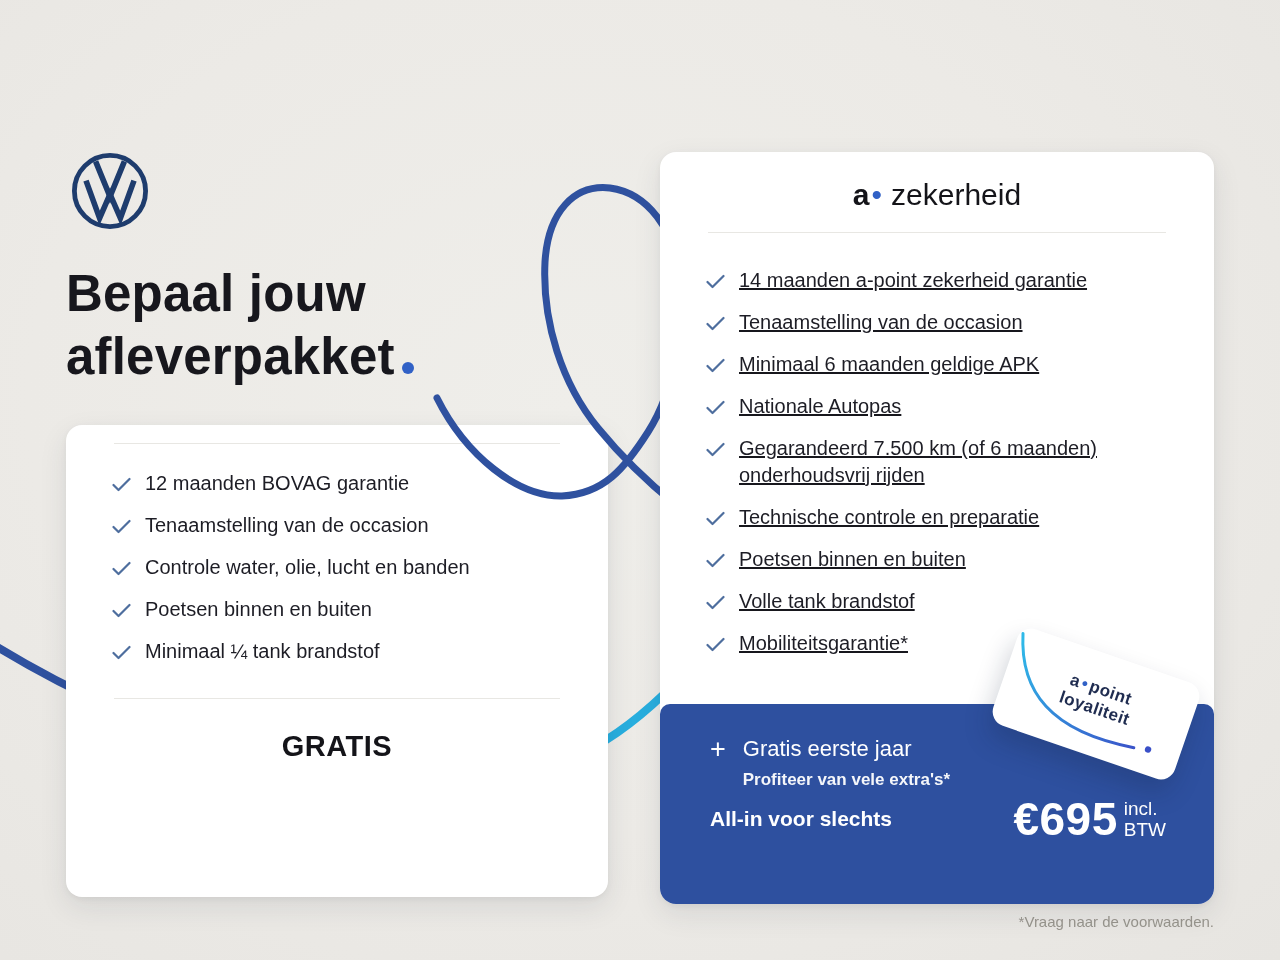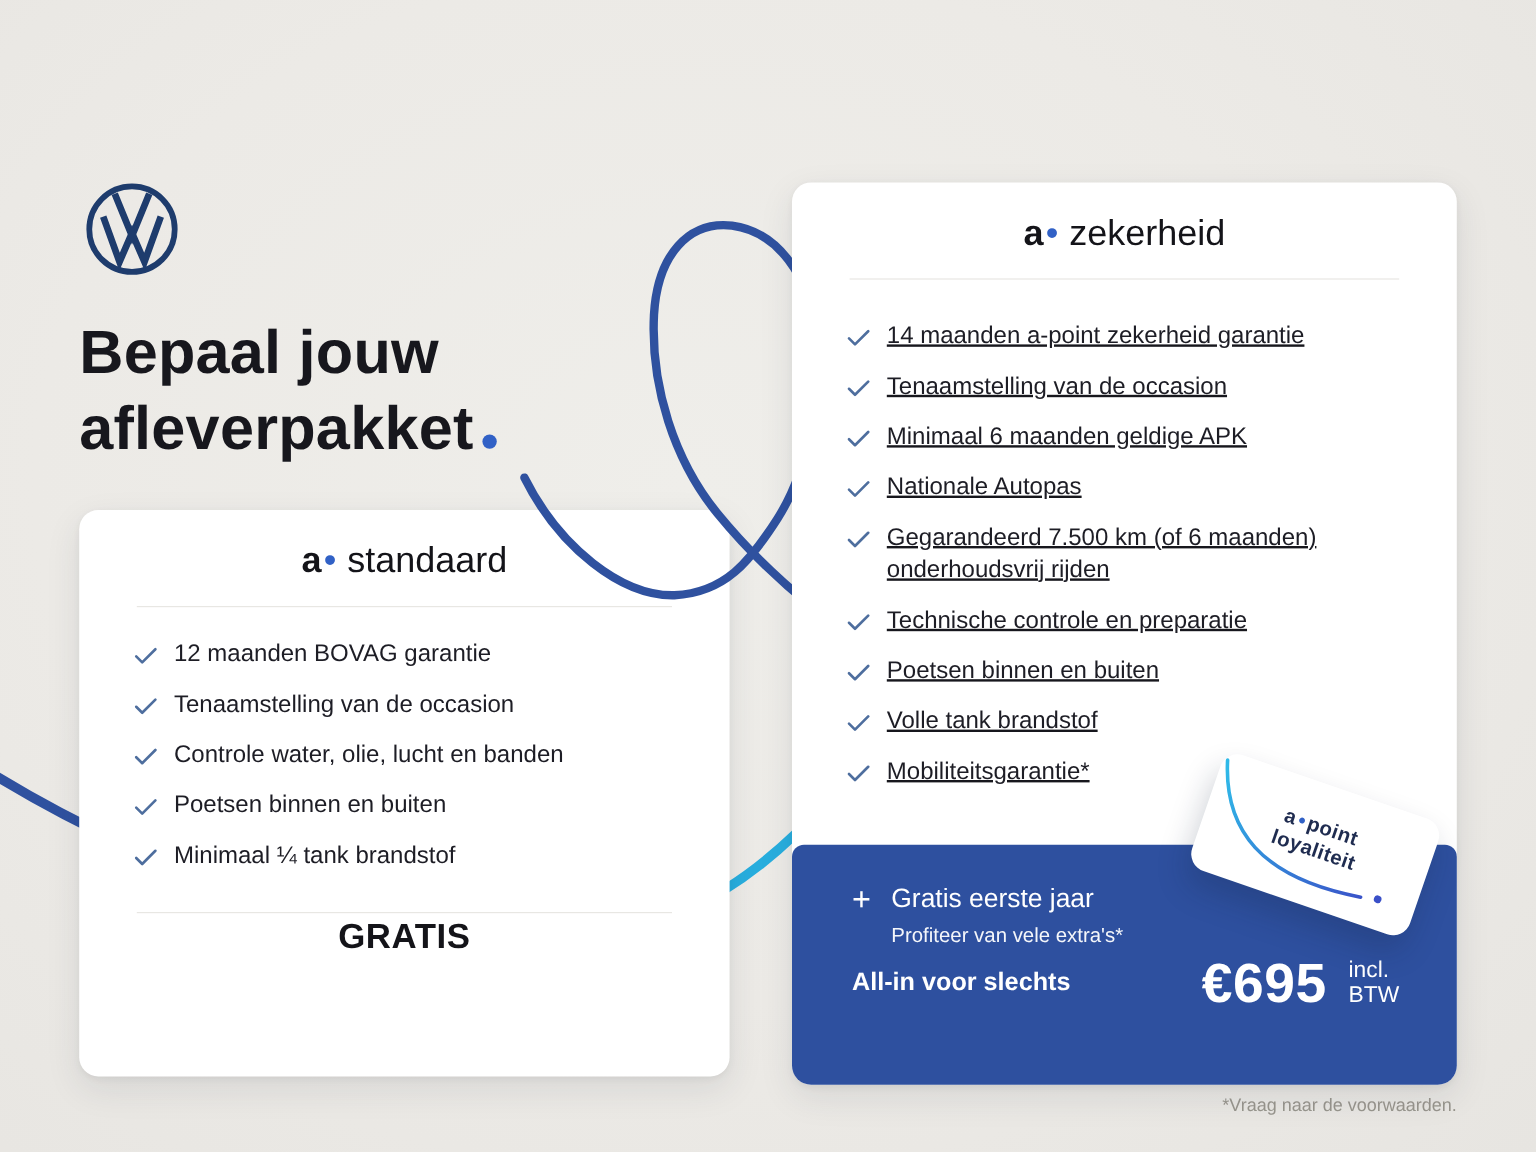--- a/index.html
+++ b/index.html
@@ -33,33 +33,33 @@
   .brand-a { font-weight:600; }
   .bullet-dot { color:#3161C6; margin:0 9px 0 2px; }
   .divider { height:1px; background:#e8e7e3; margin:18px 48px 0 48px; }
 
   ul.features { list-style:none; margin:26px 0 0 0; padding:0 46px; }
   .card-zekerheid ul.features { margin-top:34px;text-decoration:underline; }
   ul.features li { display:flex; align-items:flex-start; gap:14px; margin-bottom:15px;
     font-size:20px; line-height:27px; color:#1d1d25; }
   .check { flex:0 0 auto; margin-top:7px; }
 
-  .gratis { margin-top:4px; text-align:center; font-size:29px; font-weight:700; letter-spacing:0.5px; color:#141419; }
+  .gratis { margin-top:31px; text-align:center; font-size:29px; font-weight:700; letter-spacing:0.5px; color:#141419; }
 
   
   .blue-panel { margin-top:auto; height:200px; border-radius:10px 10px 16px 16px;
     background:#2E509F; color:#ffffff; padding:30px 48px 0 50px; }
   .promo-row { display:flex; gap:17px; }
   .plus-sign { font-size:27px; line-height:30px; font-weight:400; }
   .promo-line { font-size:22px; line-height:29px; font-weight:500; }
   .promo-note { font-size:17px; font-weight:400; margin-left:4px; }
-  .promo-sub { font-size:17px; line-height:22px; margin-top:6px; opacity:0.95; font-weight:400; }
+  .promo-sub { font-size:17px; line-height:22px; margin-top:6px; opacity:0.95; font-weight:700; }
   .price-row { display:flex; justify-content:space-between; align-items:center; margin-top:4px; }
   .price-label { font-size:21px; font-weight:600; }
-  .price-group { display:flex; align-items:center; gap:18px; }
+  .price-group { display:flex; align-items:center; gap:6px; }
   .price-amount { font-size:46px; line-height:48px; font-weight:700; letter-spacing:0.5px; }
   .price-suffix { font-size:19px; line-height:21px; font-weight:400; }
 
   
   .loyalty-card { position:absolute; left:1000px; top:653px; width:192px; height:102px; z-index:5;
     background:#ffffff; border-radius:15px; transform:rotate(19deg);
     box-shadow:0 14px 26px rgba(20,30,60,0.22); overflow:hidden; }
   .loyalty-text { position:absolute; left:0; right:0; top:26px; text-align:center;
     font-size:17px; line-height:20px; font-weight:700; color:#1f2c50; letter-spacing:0.4px; }
   .loyalty-text .bullet-dot { margin:0 2px; }
@@ -91,21 +91,20 @@
     <path d="M 32 13 L 50 57 L 68 13" fill="none" stroke="#1E3C6D" stroke-width="7" stroke-linejoin="miter"></path>
     <path d="M 20 37 L 37 84 L 50 54 L 63 84 L 80 37" fill="none" stroke="#1E3C6D" stroke-width="7" stroke-linejoin="miter"></path>
   </svg>
 
   <div class="heading">
     <div>Bepaal jouw</div>
     <div><span>afleverpakket</span><span class="period-dot">.</span></div>
   </div>
 
   <div class="card card-standaard">
-    <div class="card-header"><span class="brand-a">a</span><span class="bullet-dot">•</span><span>standaard</span></div>
     <div class="divider"></div>
     <ul class="features">
       <li>
           <svg class="check" width="19" height="15" viewBox="0 0 19 15">
             <polyline points="1.5,8 6.5,13 17.5,2" fill="none" stroke="#4E6E9E" stroke-width="2.2" stroke-linecap="round" stroke-linejoin="round"></polyline>
           </svg>
           <span>12 maanden BOVAG garantie</span>
         </li>
       <li>
           <svg class="check" width="19" height="15" viewBox="0 0 19 15">

